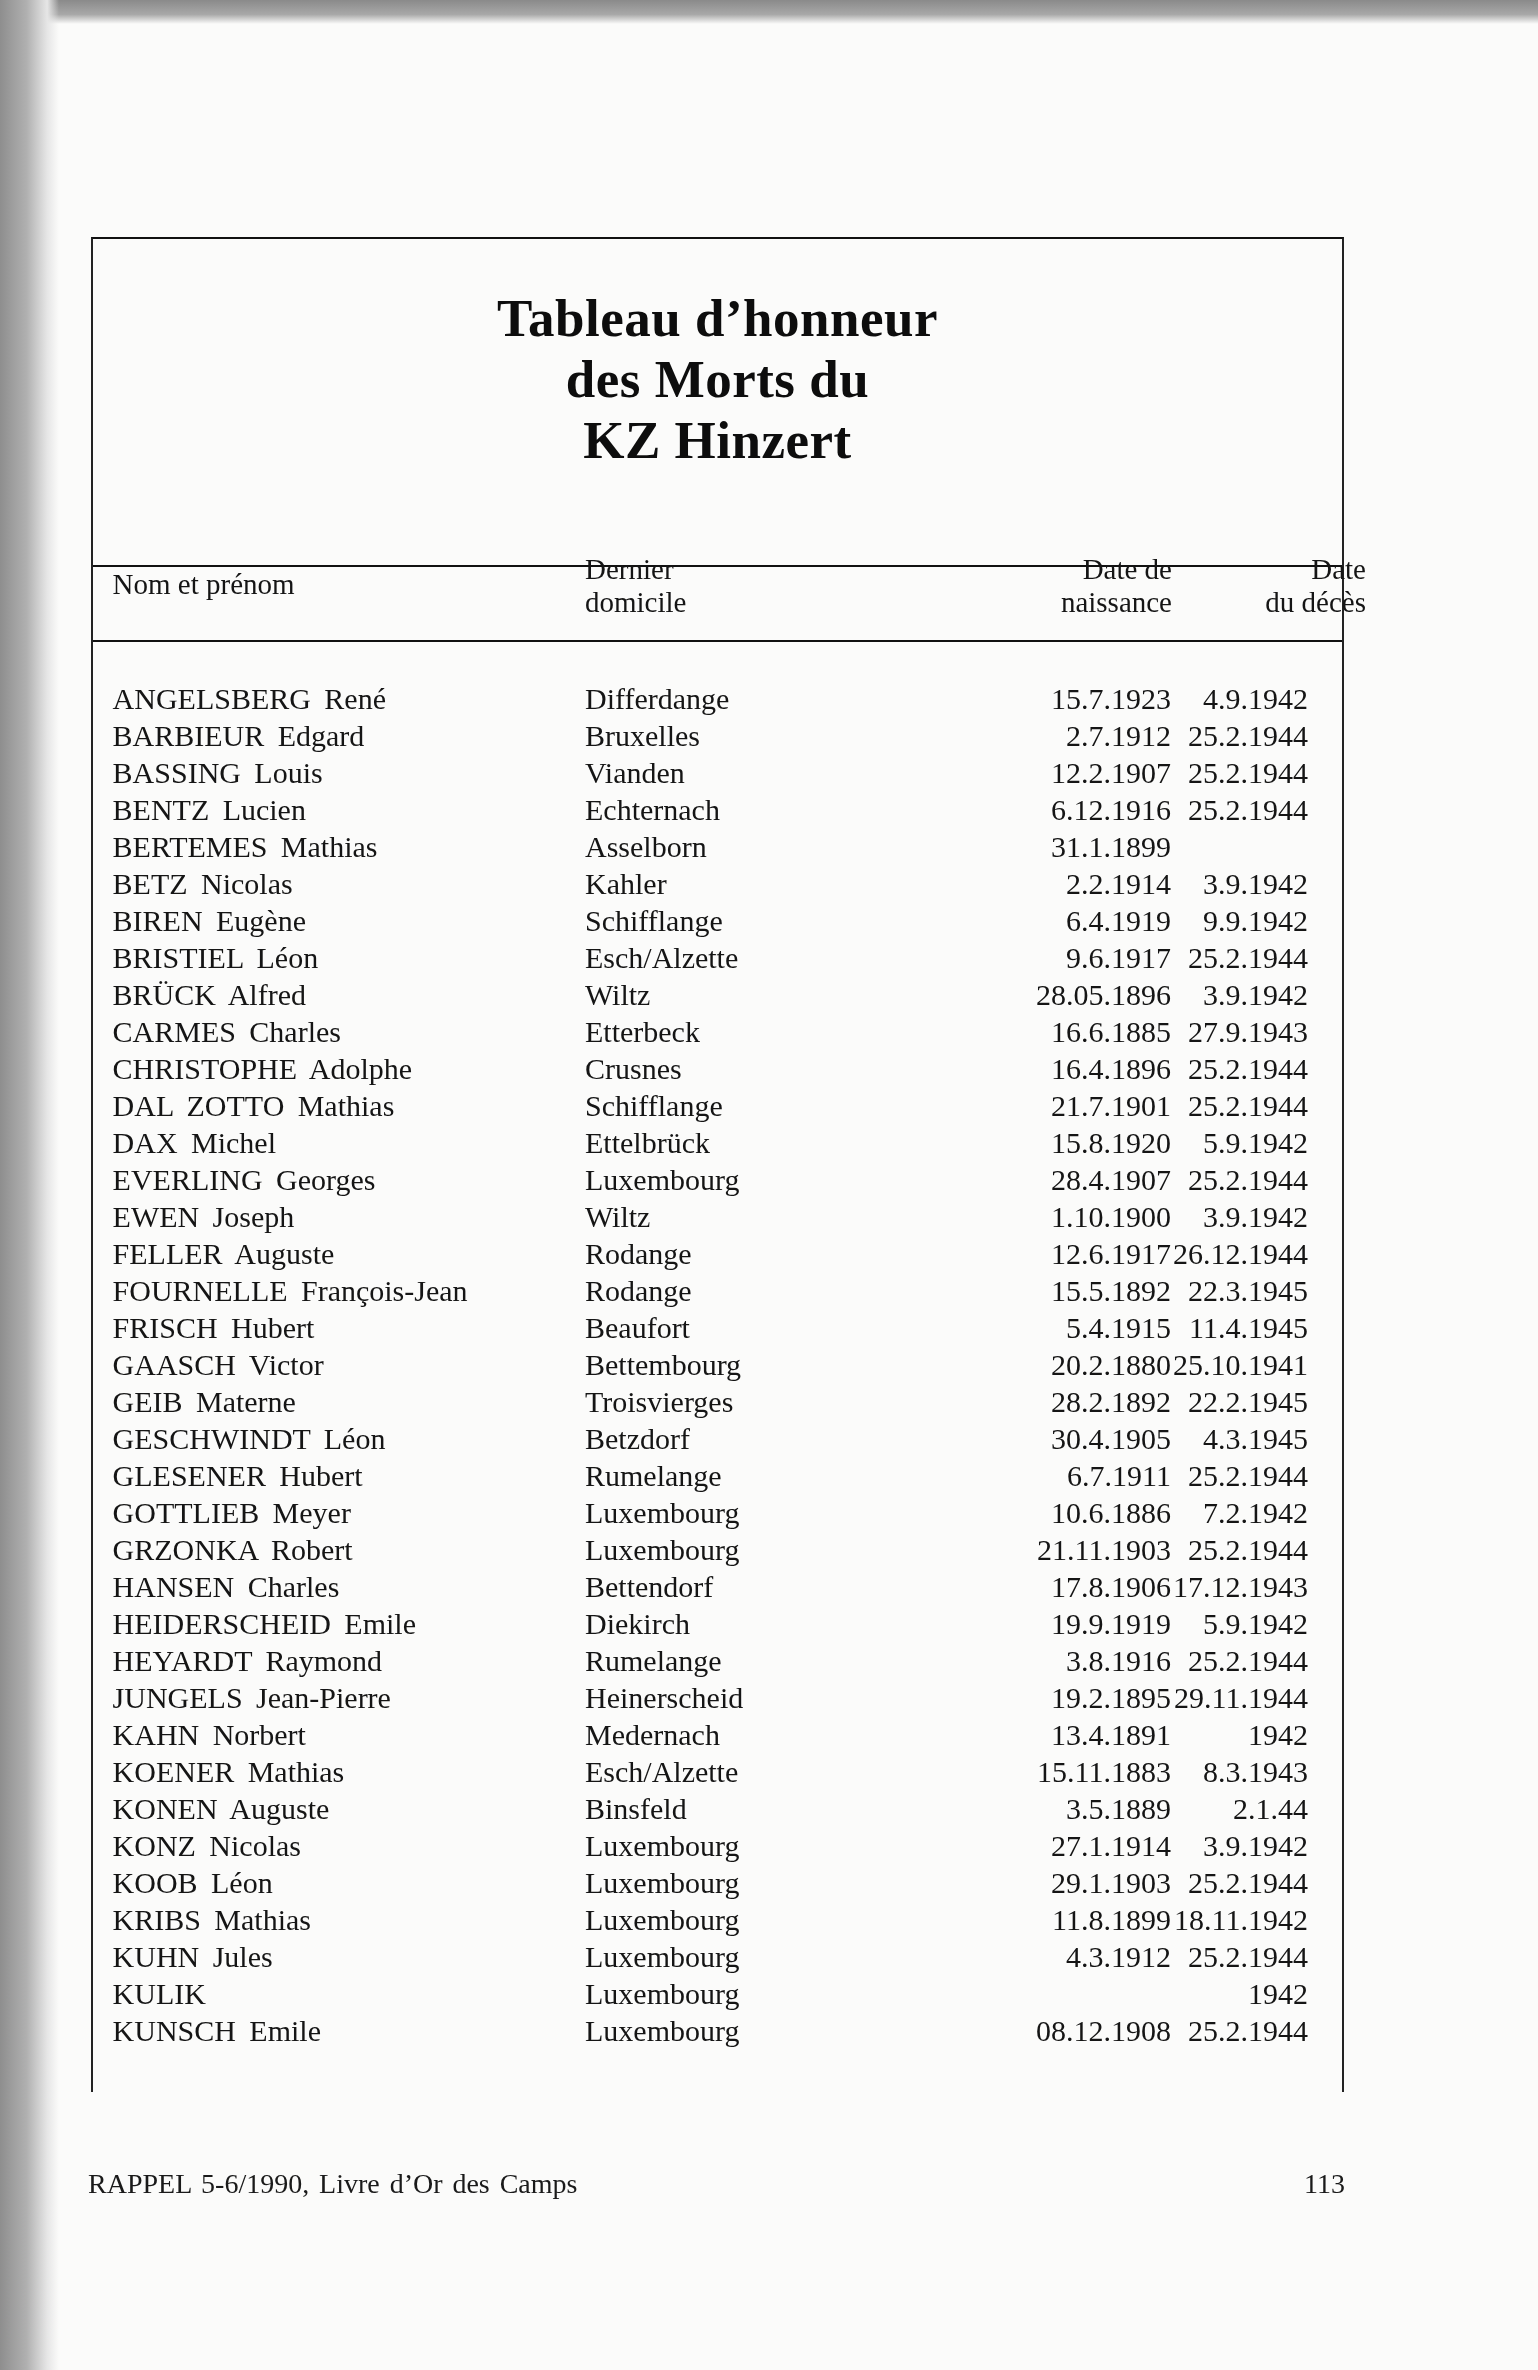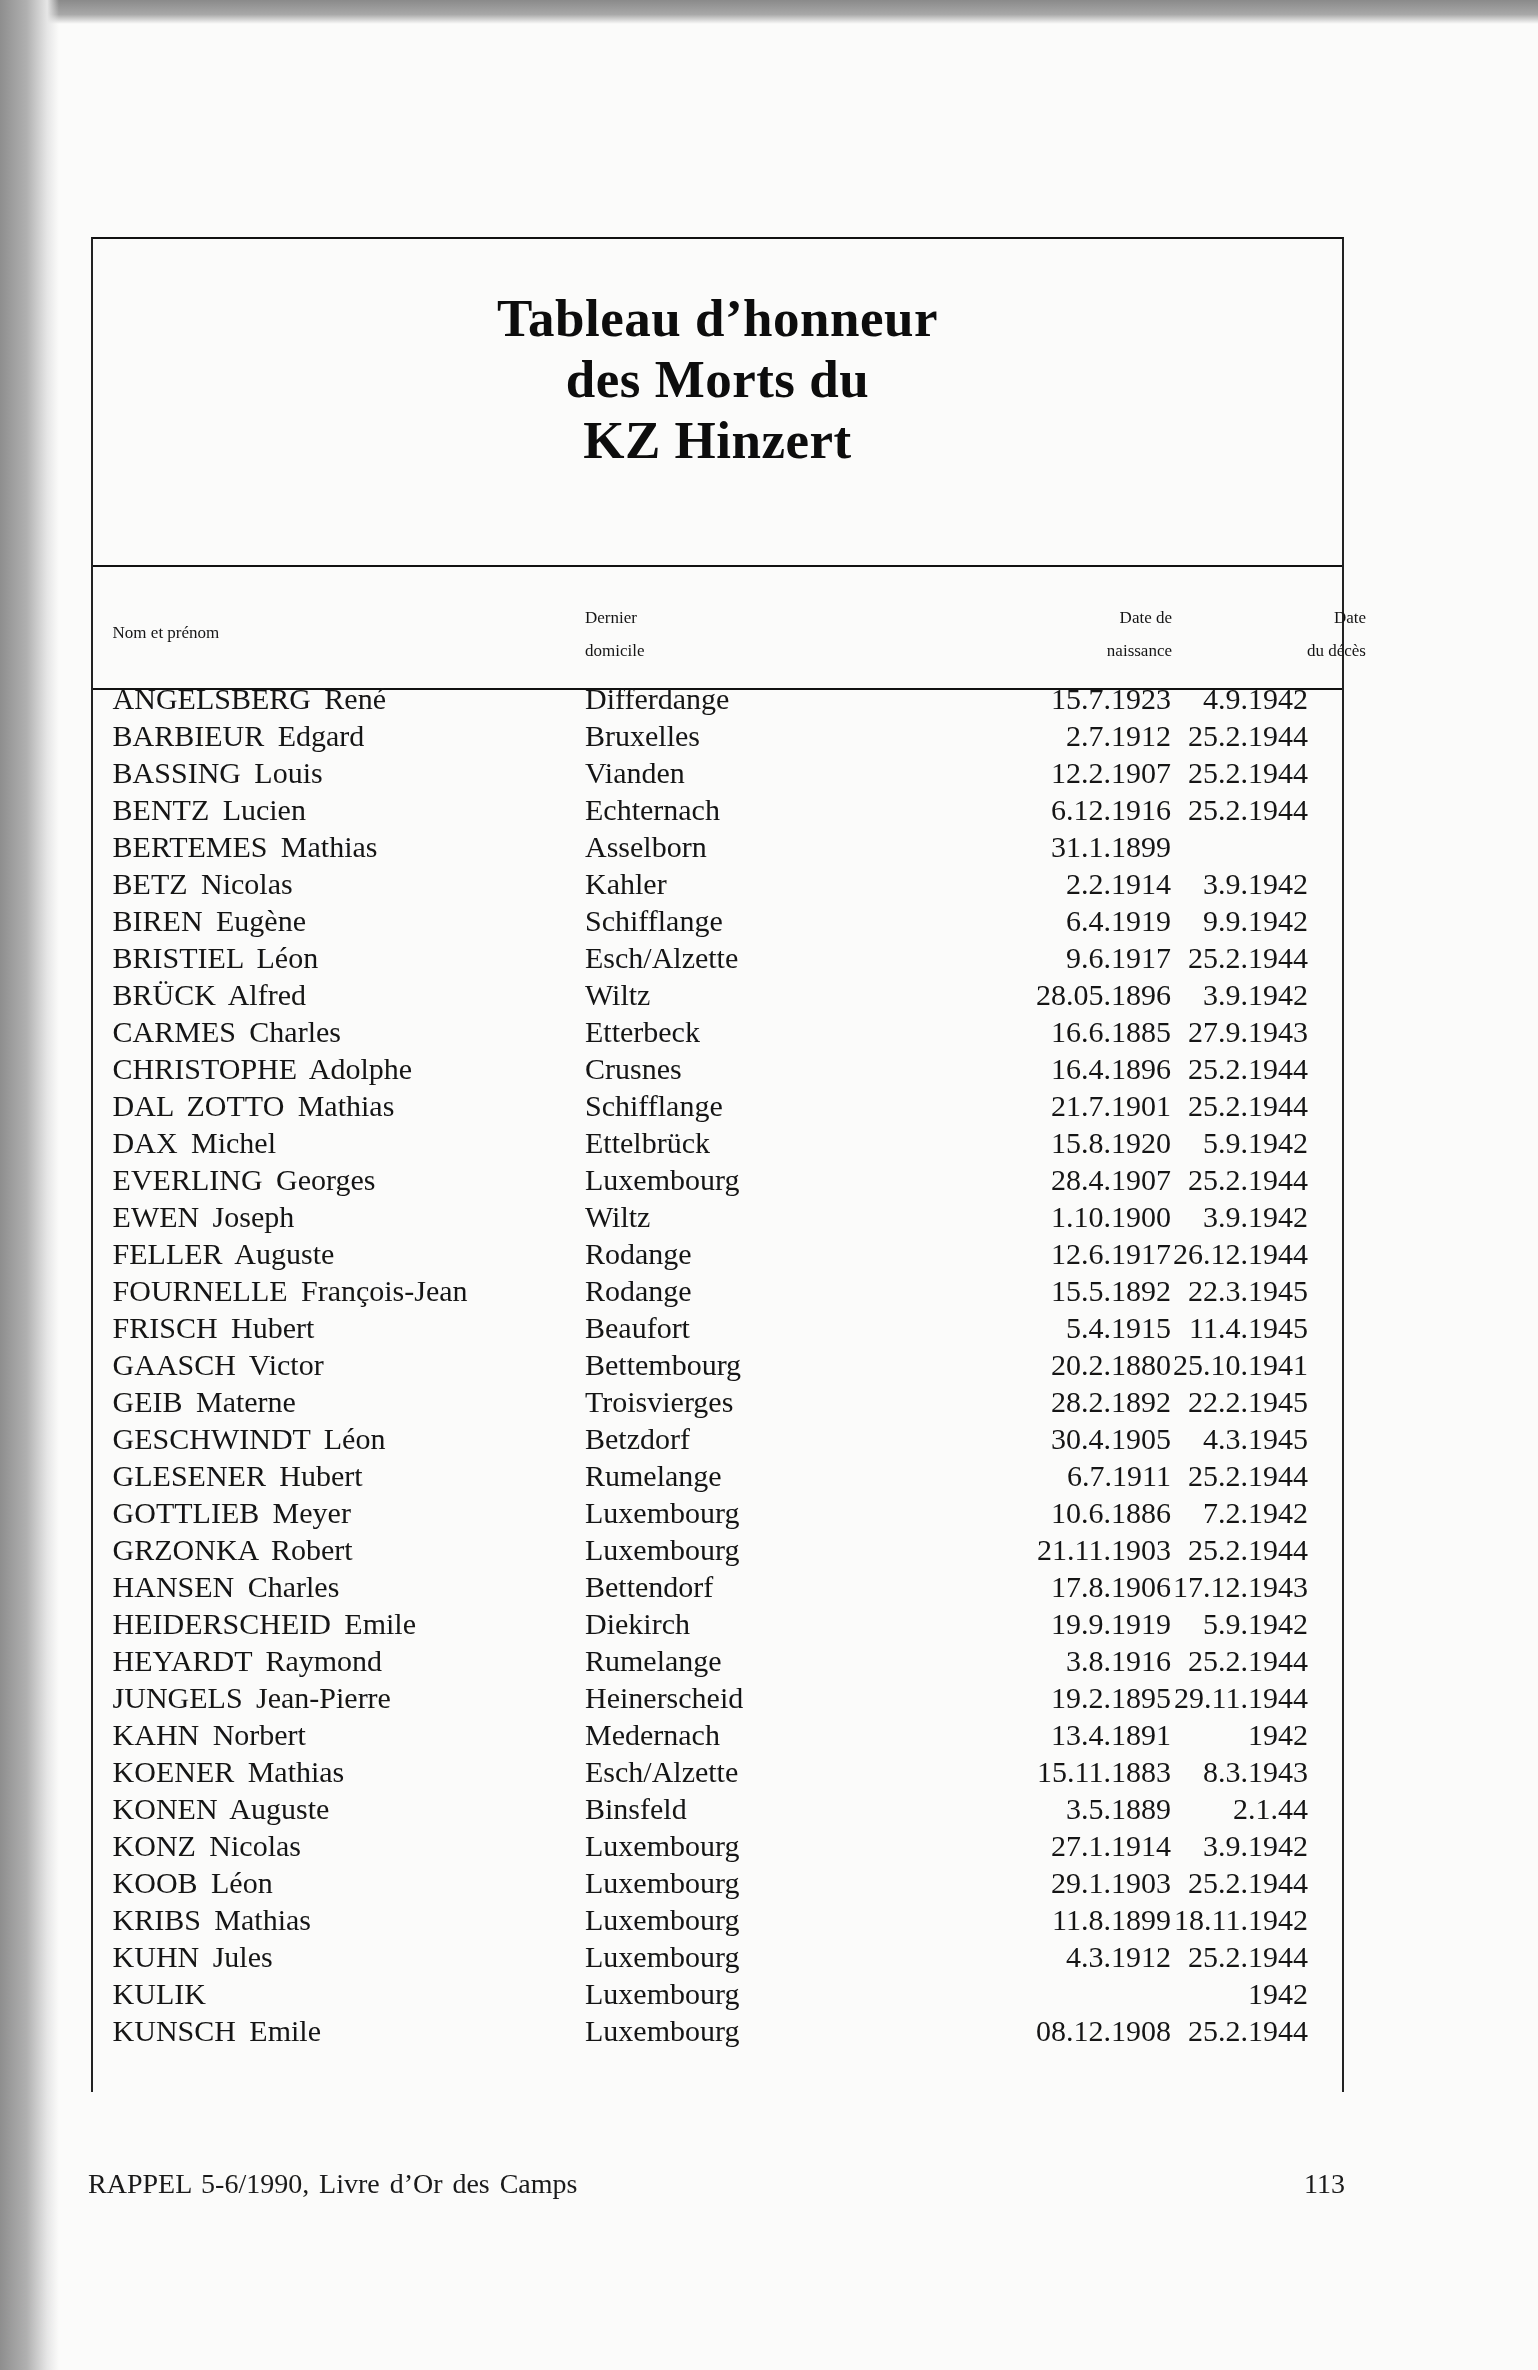--- a/index.html
+++ b/index.html
@@ -59,23 +59,22 @@
       color: #0d0d0d;
     }
     .title div { white-space: nowrap; }
     .header-section {
       position: absolute;
       left: 0; top: 292px;
       width: 100%;
       height: 111px;
       border-bottom: 2.9px solid #111;
       box-sizing: border-box;
-      font-size: 17px;
+      font-size: 29px;
       line-height: 33px;
-      margin-top: 48px;
     }
     .hcell {
       position: absolute;
       white-space: nowrap;
     }
     .h-name { left: 19.6px; top: 37px; }
     .h-domicile { left: 492px; top: 21.6px; }
     .h-birth { left: 863px; width: 216px; top: 21.6px; text-align: right; }
     .h-death { left: 1097px; width: 176px; top: 21.6px; text-align: right; }
     .body-section {

